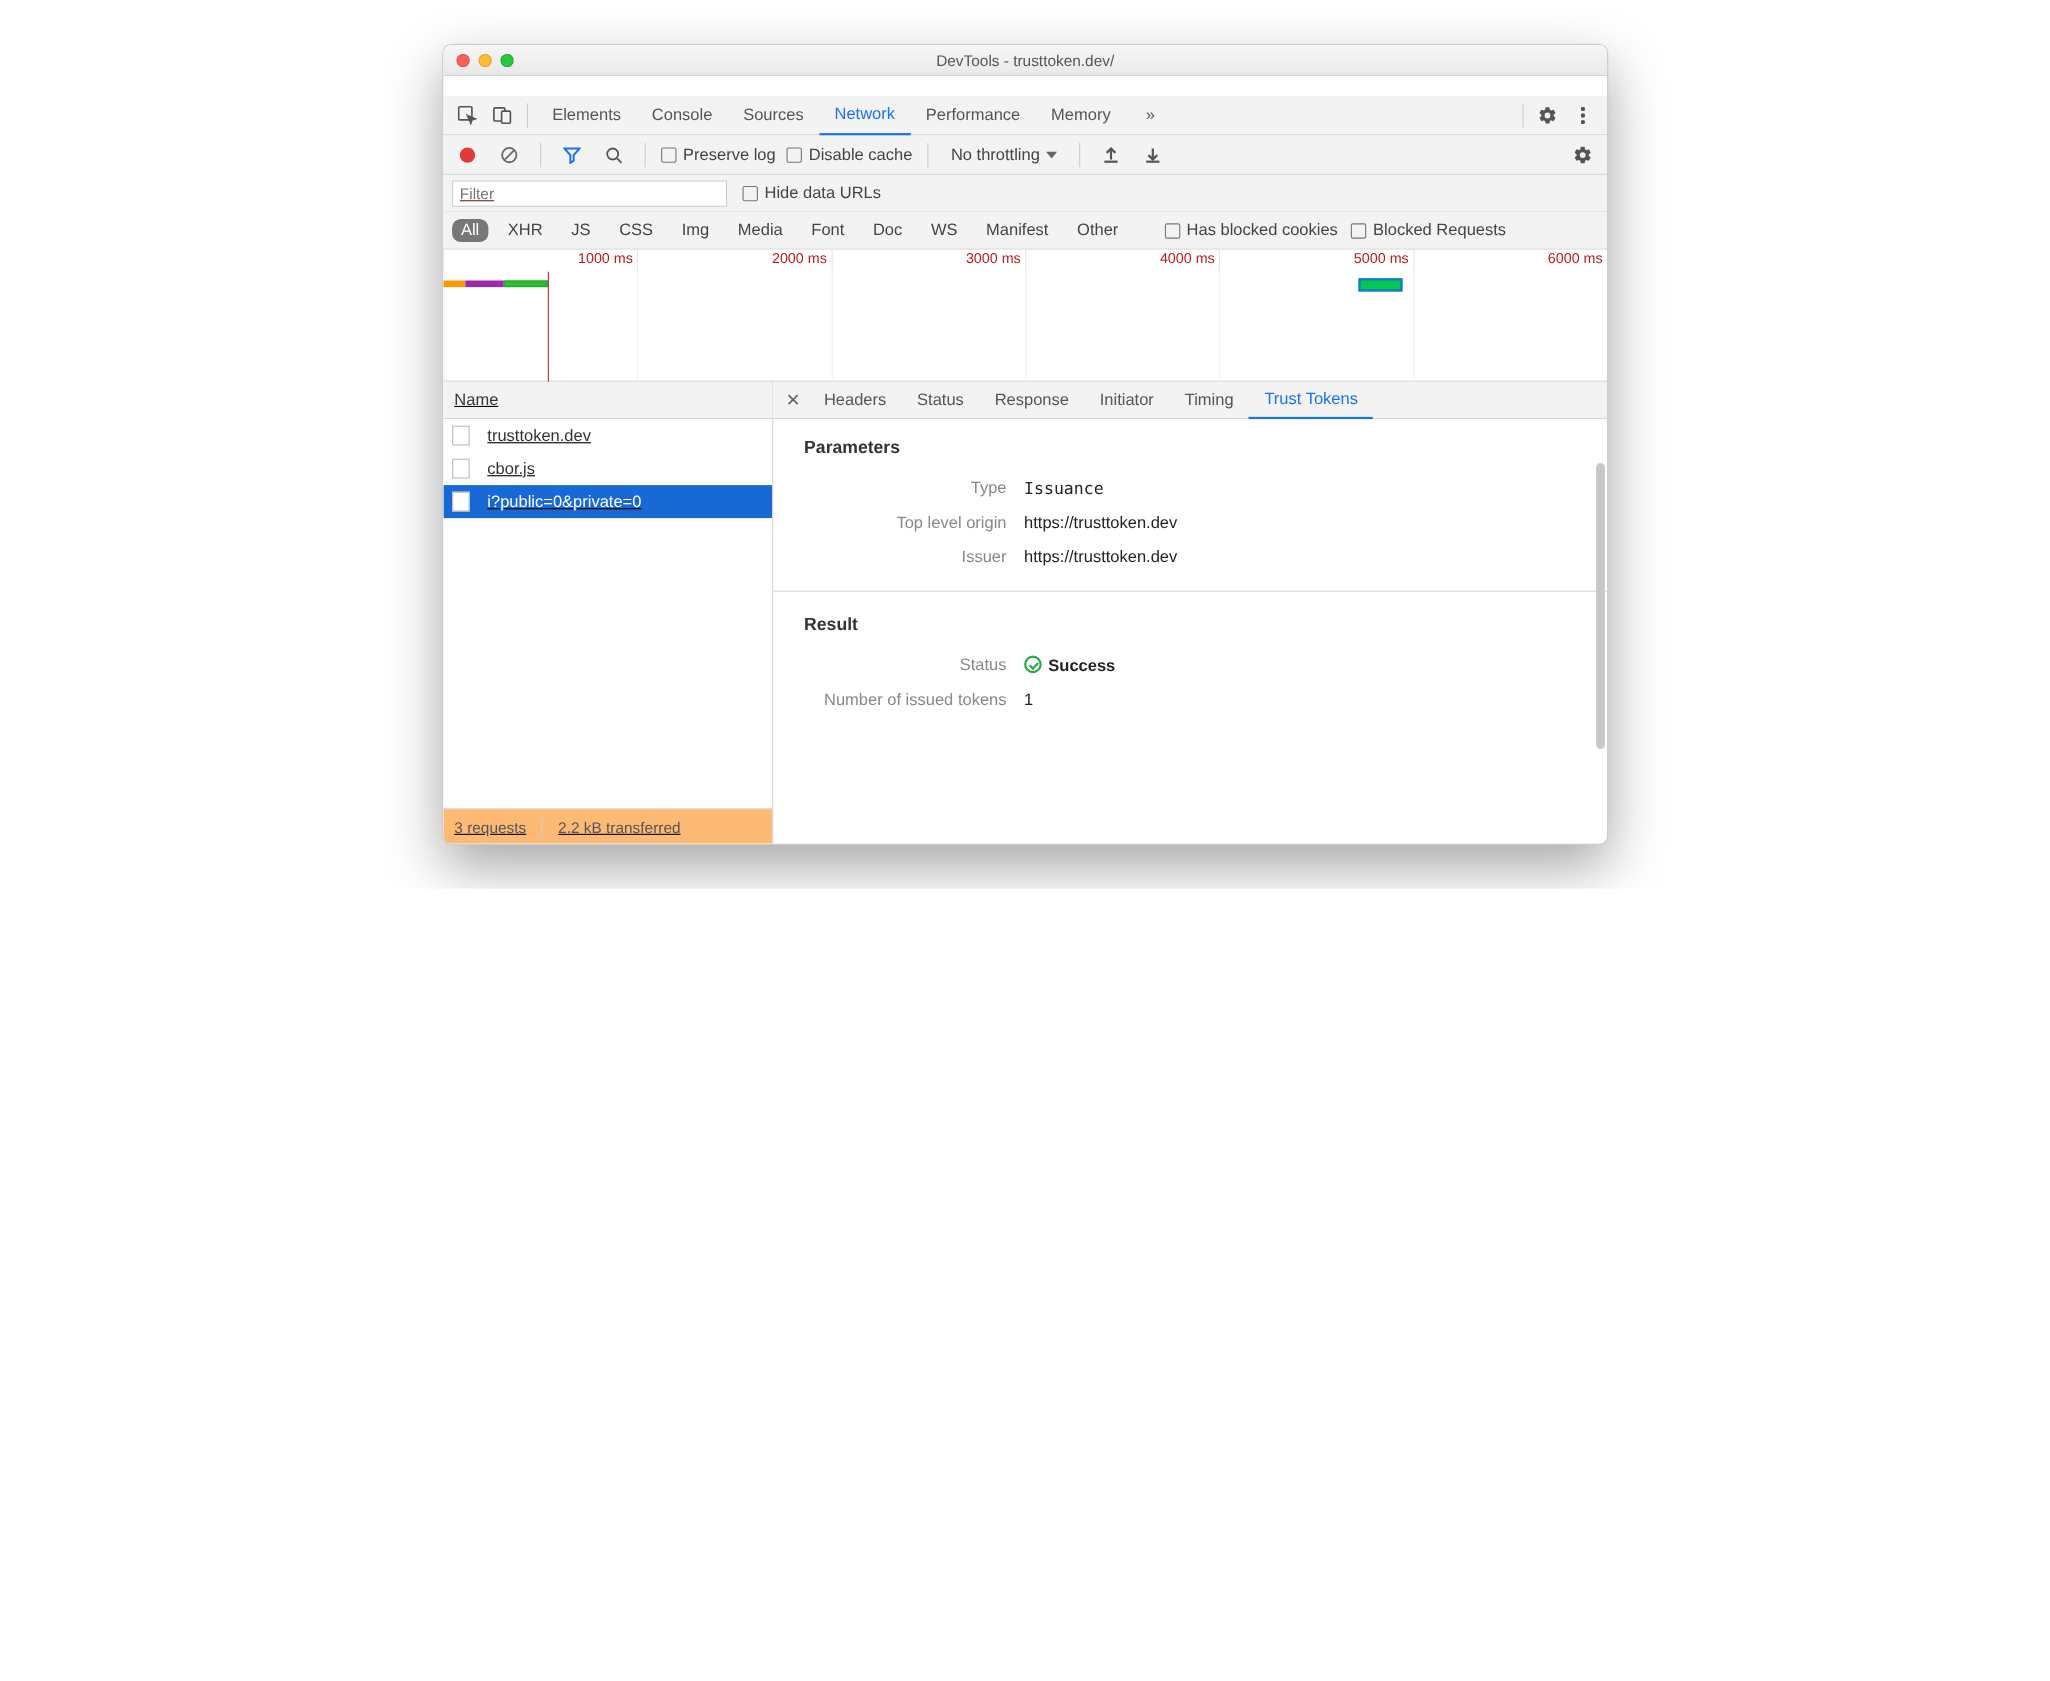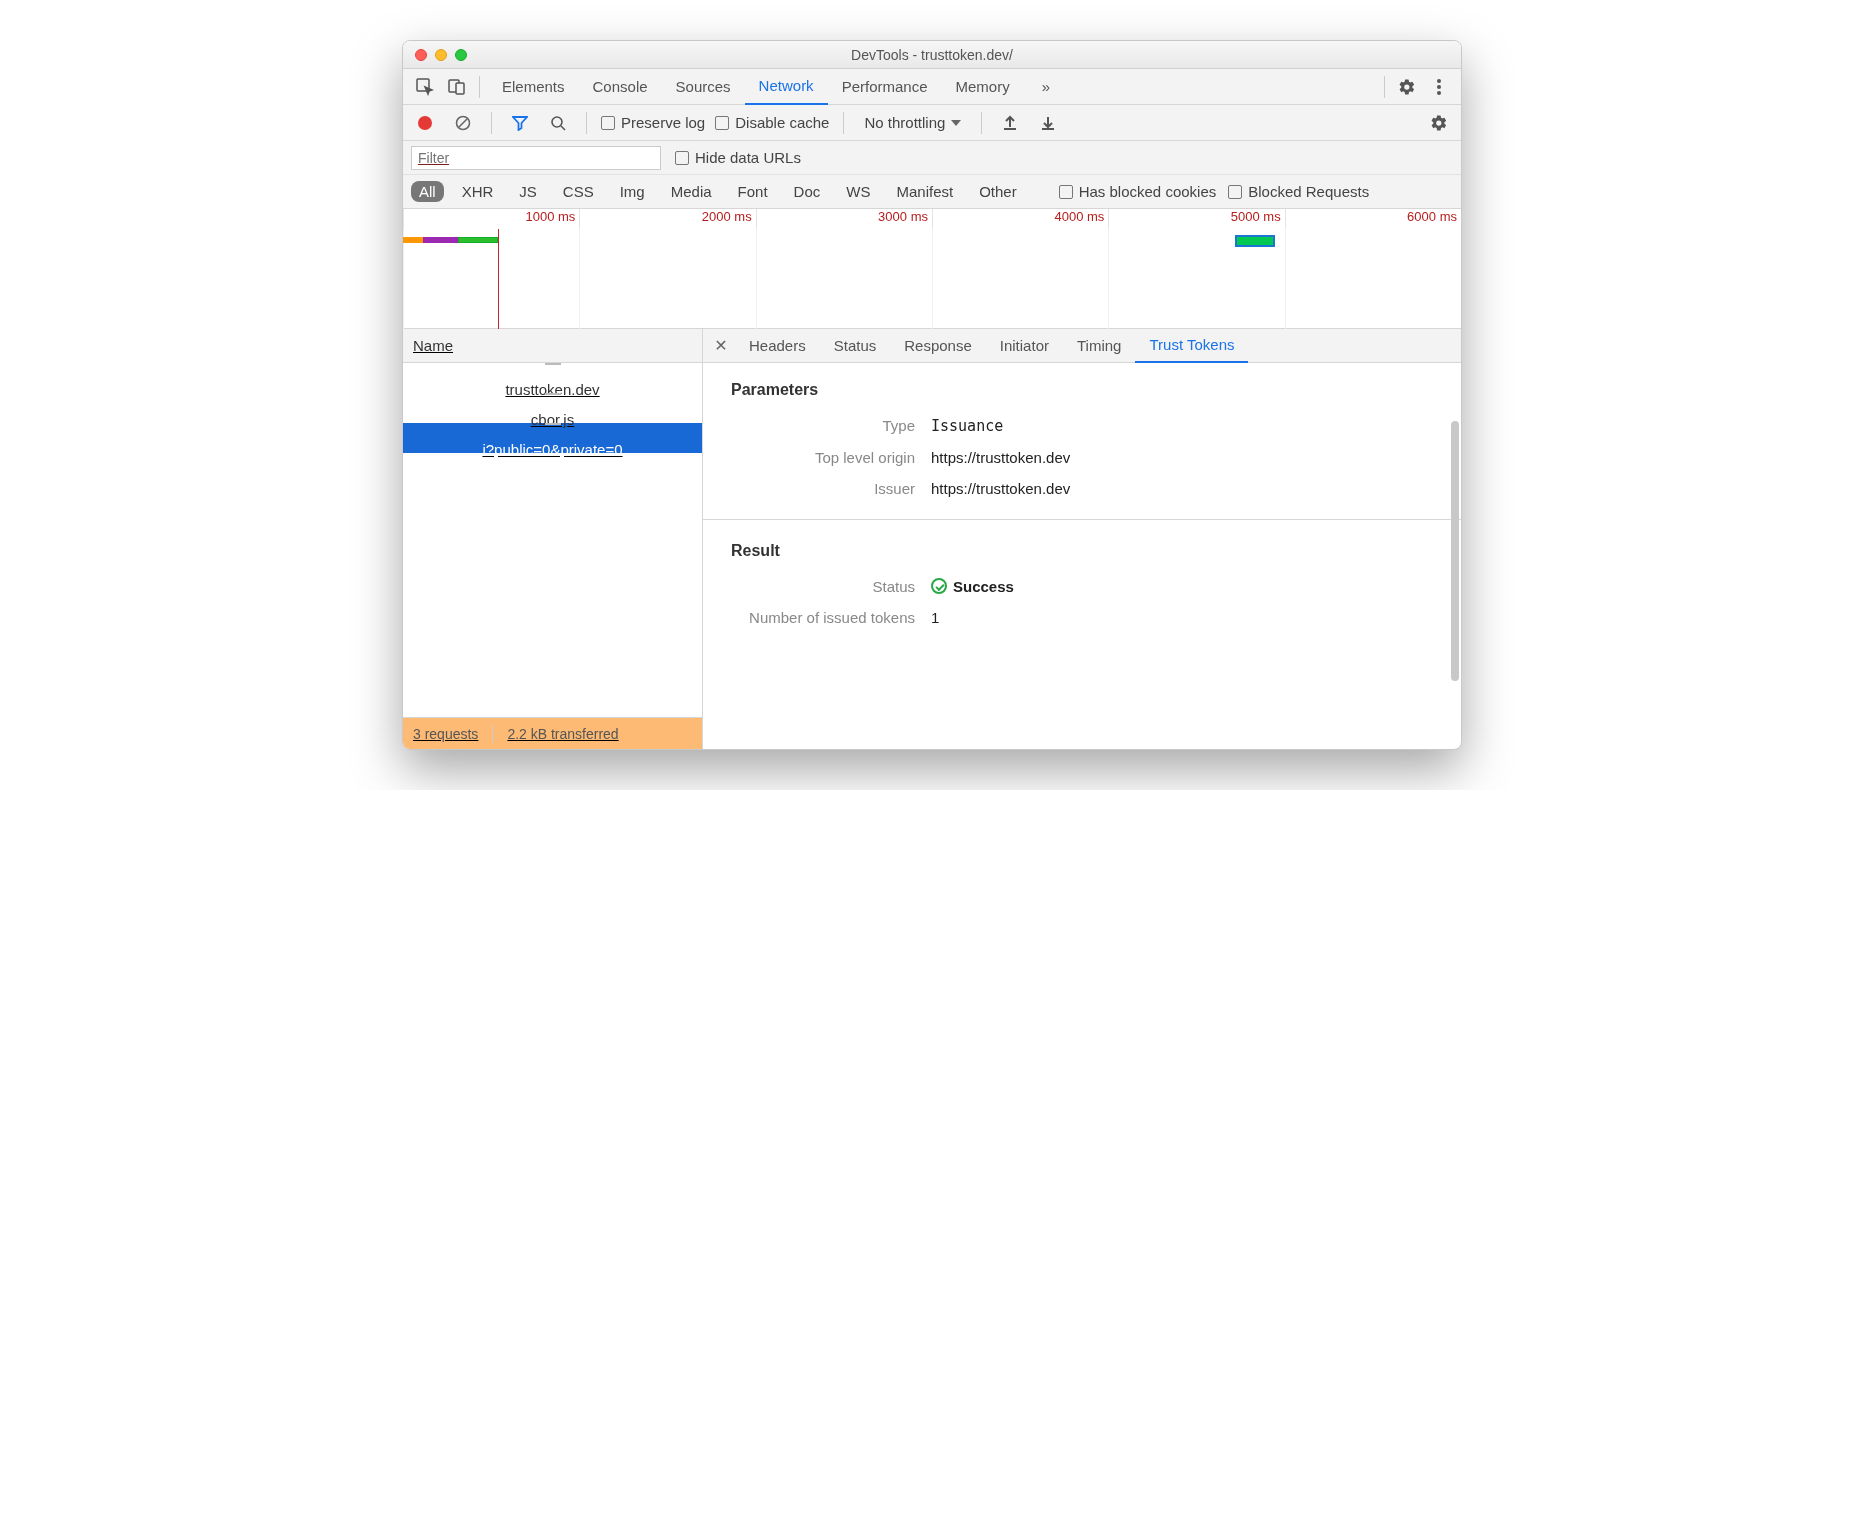--- a/index.html
+++ b/index.html
@@ -34,20 +34,21 @@
   .yellow { background:#febc2e; border:0.5px solid #e1a116; }
   .green { background:#28c840; border:0.5px solid #1ba92c; }
   .titlebar-title { position:absolute; left:0; right:0; text-align:center; font-size:14px; color:#555; }
   
   .tabsrow {
     display:flex; align-items:center; height:36px;
     border-bottom:1px solid #d6d6d6;
     background:#f3f3f3;
     padding: 0 8px;
     gap: 4px;
+    margin-top: 18px;
   }
   .icon-btn { width:28px; height:28px; display:flex;align-items:center;justify-content:center; color:#555; cursor:pointer; border-radius:3px;}
   .tabsrow .tab { padding: 0 14px; height:36px; display:flex;align-items:center; font-size:15px; color:#555; cursor:pointer; }
   .tabsrow .tab.active { color:#1a73e8; border-bottom:2px solid #1a73e8; }
   .spacer { flex:1; }
   .vdiv { width:1px; height:22px; background:#ccc; margin:0 4px; }
   
   .toolbar {
     display:flex; align-items:center; height:36px; gap:10px;
     border-bottom:1px solid #d6d6d6;
@@ -78,21 +79,21 @@
   .seg.orange{ background:#ff9800; left:0; width:20px;}
   .seg.purple{ background:#9c27b0; left:20px; width:35px;}
   .seg.green{ background:#2bbf2b; left:55px; width:40px;}
   .playhead{ position:absolute; top:0; bottom:0; left:95px; width:1px; background:#c62828;}
   .marker{ position:absolute; top:6px; left:832px; width:40px; height:12px; background:#00c853; border:2px solid #1976d2;}
   
   .split { display:flex; height:420px;}
   .leftpane { width:300px; border-right:1px solid #d6d6d6; display:flex; flex-direction:column; background:#fff;text-decoration:underline;}
   .leftpane .hdr { height:34px; display:flex;align-items:center; padding:0 10px; font-size:15px; color:#333; border-bottom:1px solid #d6d6d6; background:#f3f3f3;}
   .reqlist { flex:1; overflow:auto;}
-  .reqitem { display:flex; align-items:center; gap:16px; height:30px; padding:0 8px; font-size:15px; color:#333; cursor:pointer;flex-direction:column;}
+  .reqitem { display:flex; align-items:center; gap:16px; height:30px; padding:0 8px; font-size:15px; color:#333; cursor:pointer;}
   .reqitem .doc-icon { width:16px; height:18px; border:1px solid #bbb; background:#fff; position:relative;}
   .reqitem.selected { background:#1868d6; color:#fff;}
   .reqitem.selected .doc-icon{ background:#fff; }
   .leftstatus { height:32px; border-top:1px solid #d6d6d6; display:flex;align-items:center; gap:14px; padding:0 10px; font-size:14px; color:#555; background:#fdba74;}
   .leftstatus .sdiv{ width:1px; height:18px; background:#ccc;}
   
   .rightpane { flex:1; display:flex; flex-direction:column;}
   .detail-tabs { height:34px; display:flex;align-items:center; gap:0; border-bottom:1px solid #d6d6d6; background:#f3f3f3; padding-left:4px;}
   .close-x { width:28px; text-align:center; color:#666; font-size:16px; cursor:pointer;}
   .dtab { padding:0 14px; height:34px; display:flex;align-items:center; font-size:15px; color:#555; cursor:pointer;}

